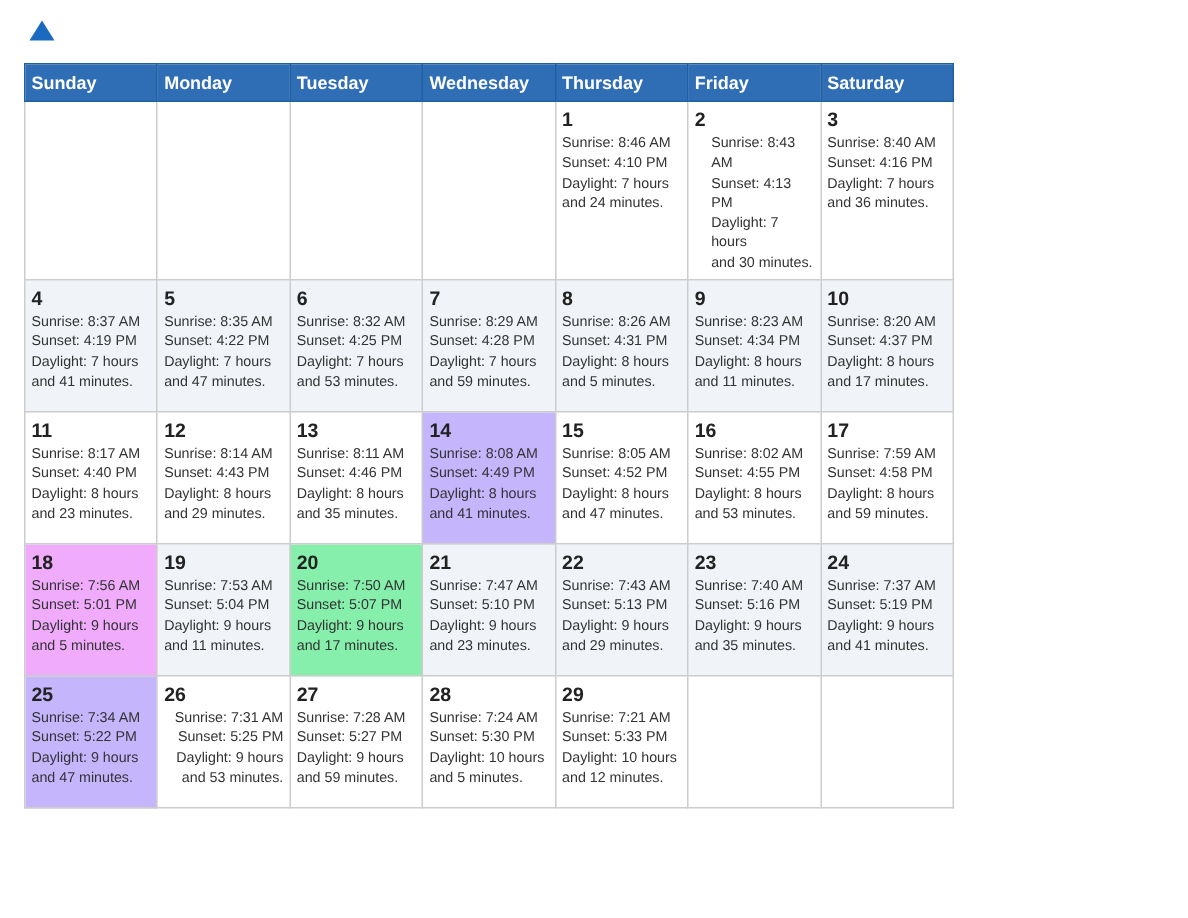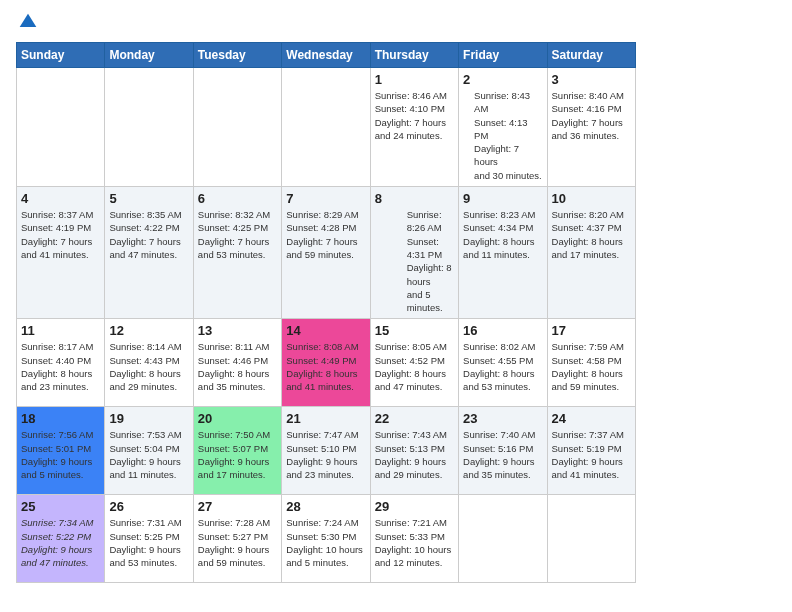--- a/index.html
+++ b/index.html
@@ -171,21 +171,21 @@
           </td>
           <td style="background: rgb(240, 244, 248);">
             <span class="day-num">7</span>
             <div class="day-info" style="white-space: pre-line;">Sunrise: 8:29 AM
 Sunset: 4:28 PM
 Daylight: 7 hours
 and 59 minutes.</div>
           </td>
           <td style="background: rgb(240, 244, 248);">
             <span class="day-num">8</span>
-            <div class="day-info" style="white-space: pre-line; margin-left: 32px;">Sunrise: 8:26 AM
+            <div class="day-info" style="white-space: pre-line;">Sunrise: 8:26 AM
 Sunset: 4:31 PM
 Daylight: 8 hours
 and 5 minutes.</div>
           </td>
           <td style="background: rgb(240, 244, 248);">
             <span class="day-num">9</span>
             <div class="day-info" style="white-space: pre-line;">Sunrise: 8:23 AM
 Sunset: 4:34 PM
 Daylight: 8 hours
 and 11 minutes.</div>
@@ -213,21 +213,21 @@
 Daylight: 8 hours
 and 29 minutes.</div>
           </td>
           <td style="background: rgb(255, 255, 255);">
             <span class="day-num">13</span>
             <div class="day-info" style="white-space: pre-line;">Sunrise: 8:11 AM
 Sunset: 4:46 PM
 Daylight: 8 hours
 and 35 minutes.</div>
           </td>
-          <td style="background: #ec4899;">
+          <td style="background: #c4b5fd;">
             <span class="day-num">14</span>
             <div class="day-info" style="white-space: pre-line;">Sunrise: 8:08 AM
 Sunset: 4:49 PM
 Daylight: 8 hours
 and 41 minutes.</div>
           </td>
           <td style="background: rgb(255, 255, 255);">
             <span class="day-num">15</span>
             <div class="day-info" style="white-space: pre-line;">Sunrise: 8:05 AM
 Sunset: 4:52 PM
@@ -243,21 +243,21 @@
           </td>
           <td style="background: rgb(255, 255, 255);">
             <span class="day-num">17</span>
             <div class="day-info" style="white-space: pre-line;">Sunrise: 7:59 AM
 Sunset: 4:58 PM
 Daylight: 8 hours
 and 59 minutes.</div>
           </td>
         </tr>
         <tr>
-          <td style="background: #3b82f6;">
+          <td style="background: #f0abfc;">
             <span class="day-num">18</span>
             <div class="day-info" style="white-space: pre-line;">Sunrise: 7:56 AM
 Sunset: 5:01 PM
 Daylight: 9 hours
 and 5 minutes.</div>
           </td>
           <td style="background: rgb(240, 244, 248);">
             <span class="day-num">19</span>
             <div class="day-info" style="white-space: pre-line;">Sunrise: 7:53 AM
 Sunset: 5:04 PM
@@ -296,28 +296,28 @@
             <span class="day-num">24</span>
             <div class="day-info" style="white-space: pre-line;">Sunrise: 7:37 AM
 Sunset: 5:19 PM
 Daylight: 9 hours
 and 41 minutes.</div>
           </td>
         </tr>
         <tr>
           <td style="background: #c4b5fd;">
             <span class="day-num">25</span>
-            <div class="day-info" style="white-space: pre-line; font-style: italic;">Sunrise: 7:34 AM
+            <div class="day-info" style="white-space: pre-line;">Sunrise: 7:34 AM
 Sunset: 5:22 PM
 Daylight: 9 hours
 and 47 minutes.</div>
           </td>
           <td style="background: rgb(255, 255, 255);">
             <span class="day-num">26</span>
-            <div class="day-info" style="white-space: pre-line;">Sunrise: 7:31 AM
+            <div class="day-info" style="white-space: pre-line; text-align: right;">Sunrise: 7:31 AM
 Sunset: 5:25 PM
 Daylight: 9 hours
 and 53 minutes.</div>
           </td>
           <td style="background: rgb(255, 255, 255);">
             <span class="day-num">27</span>
             <div class="day-info" style="white-space: pre-line;">Sunrise: 7:28 AM
 Sunset: 5:27 PM
 Daylight: 9 hours
 and 59 minutes.</div>

